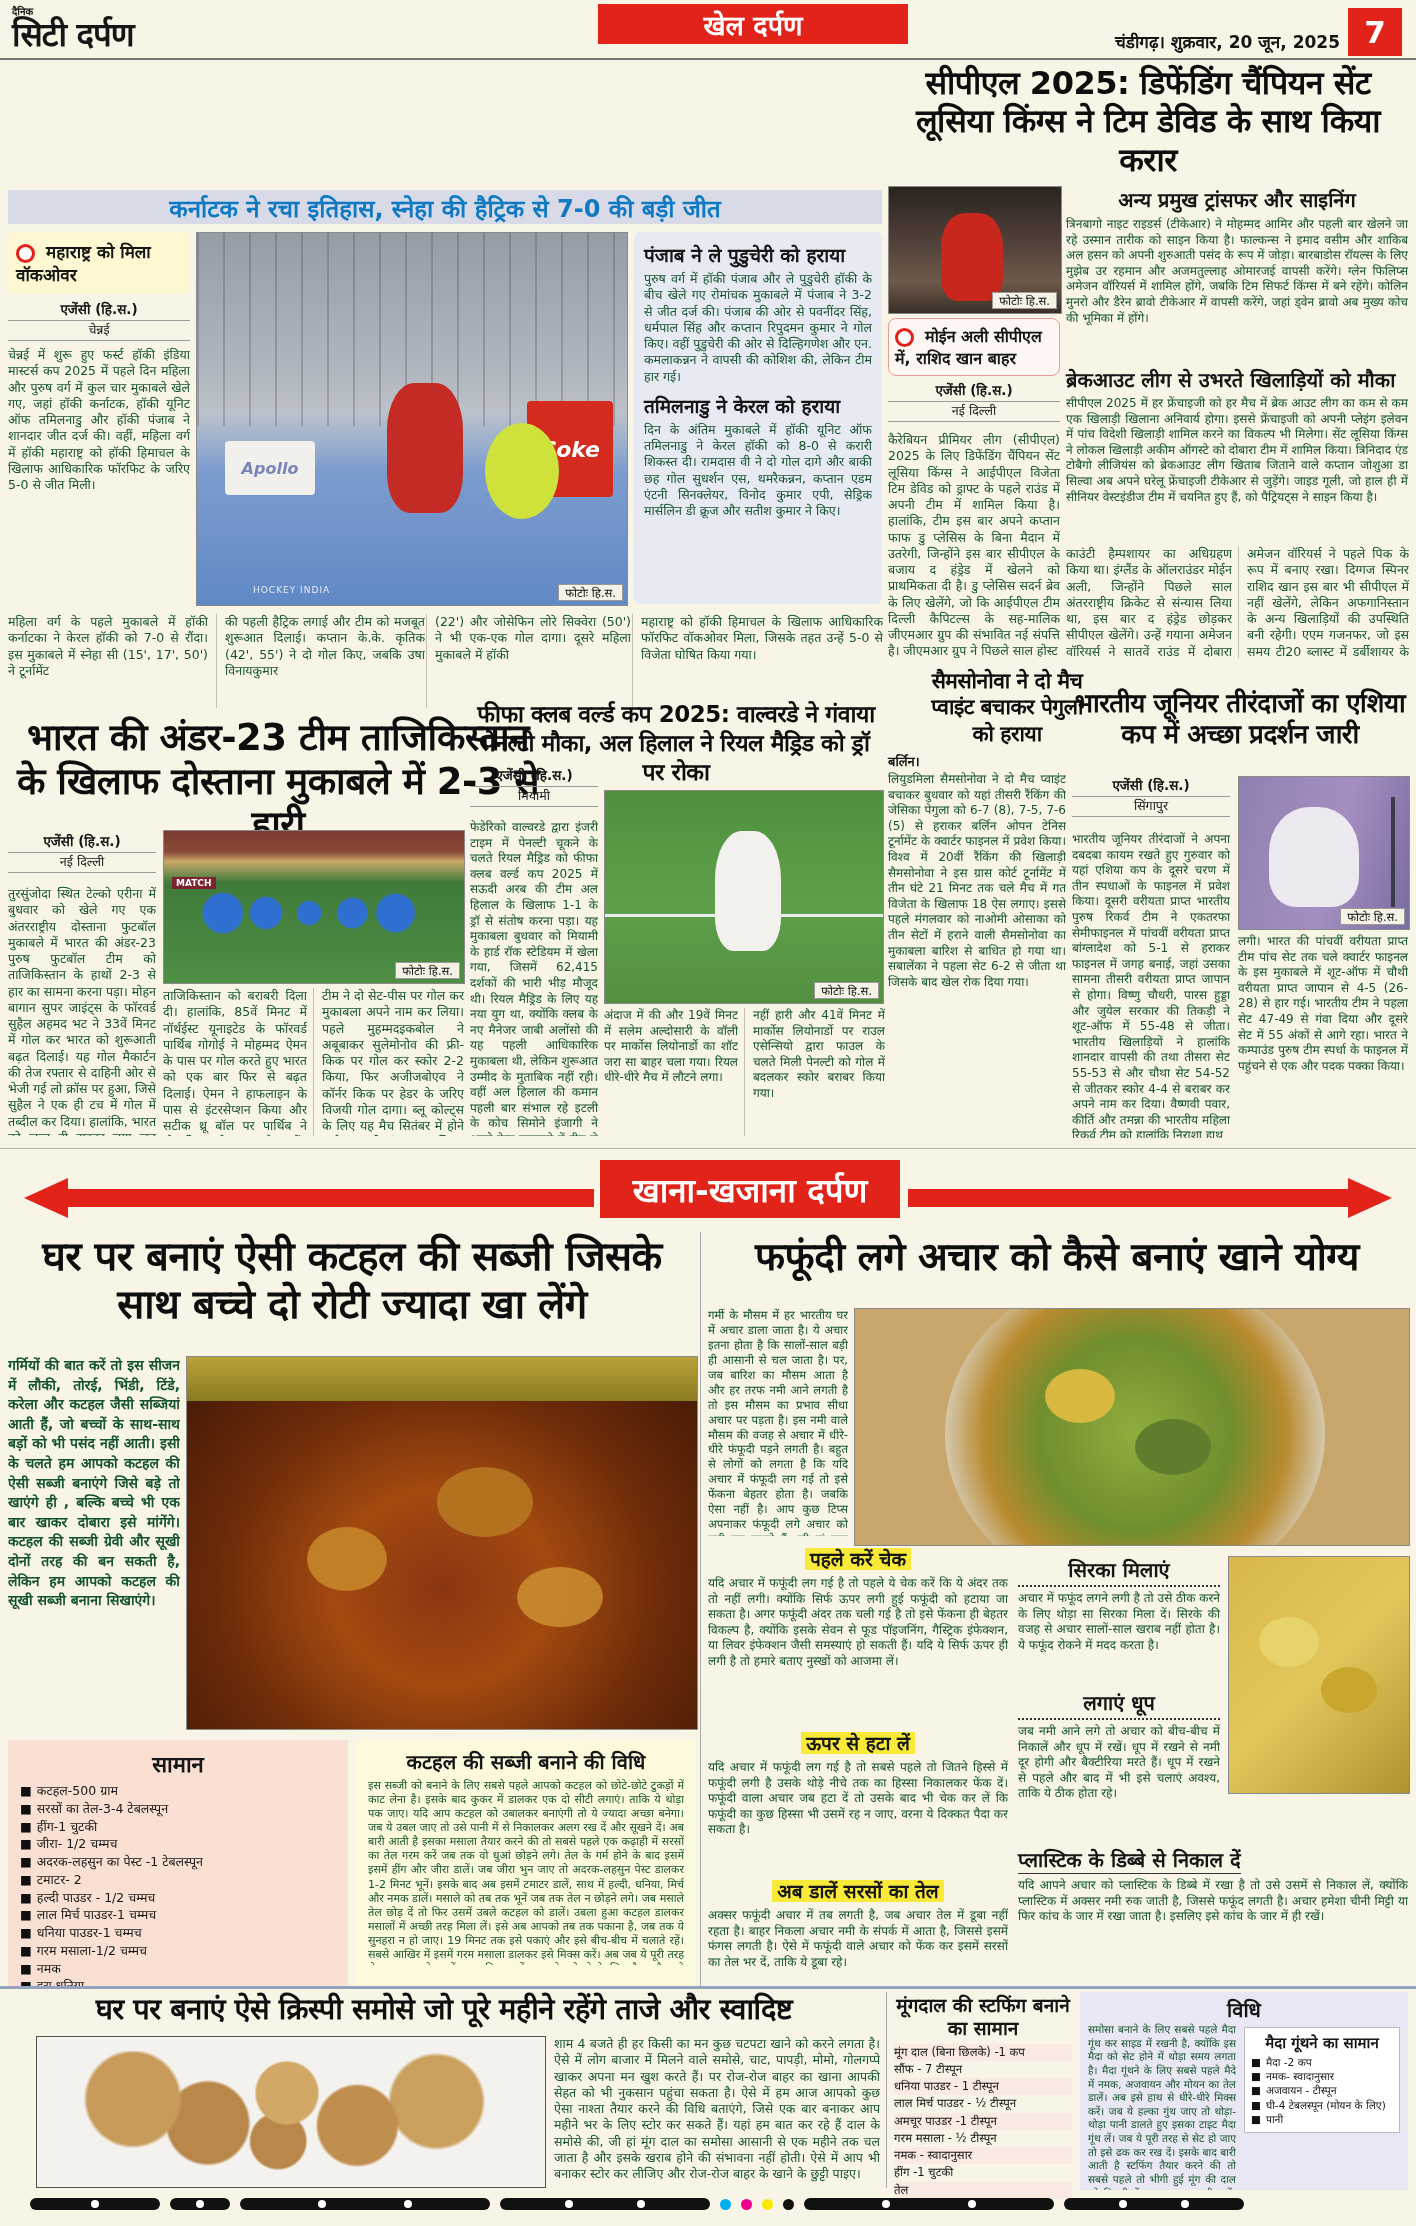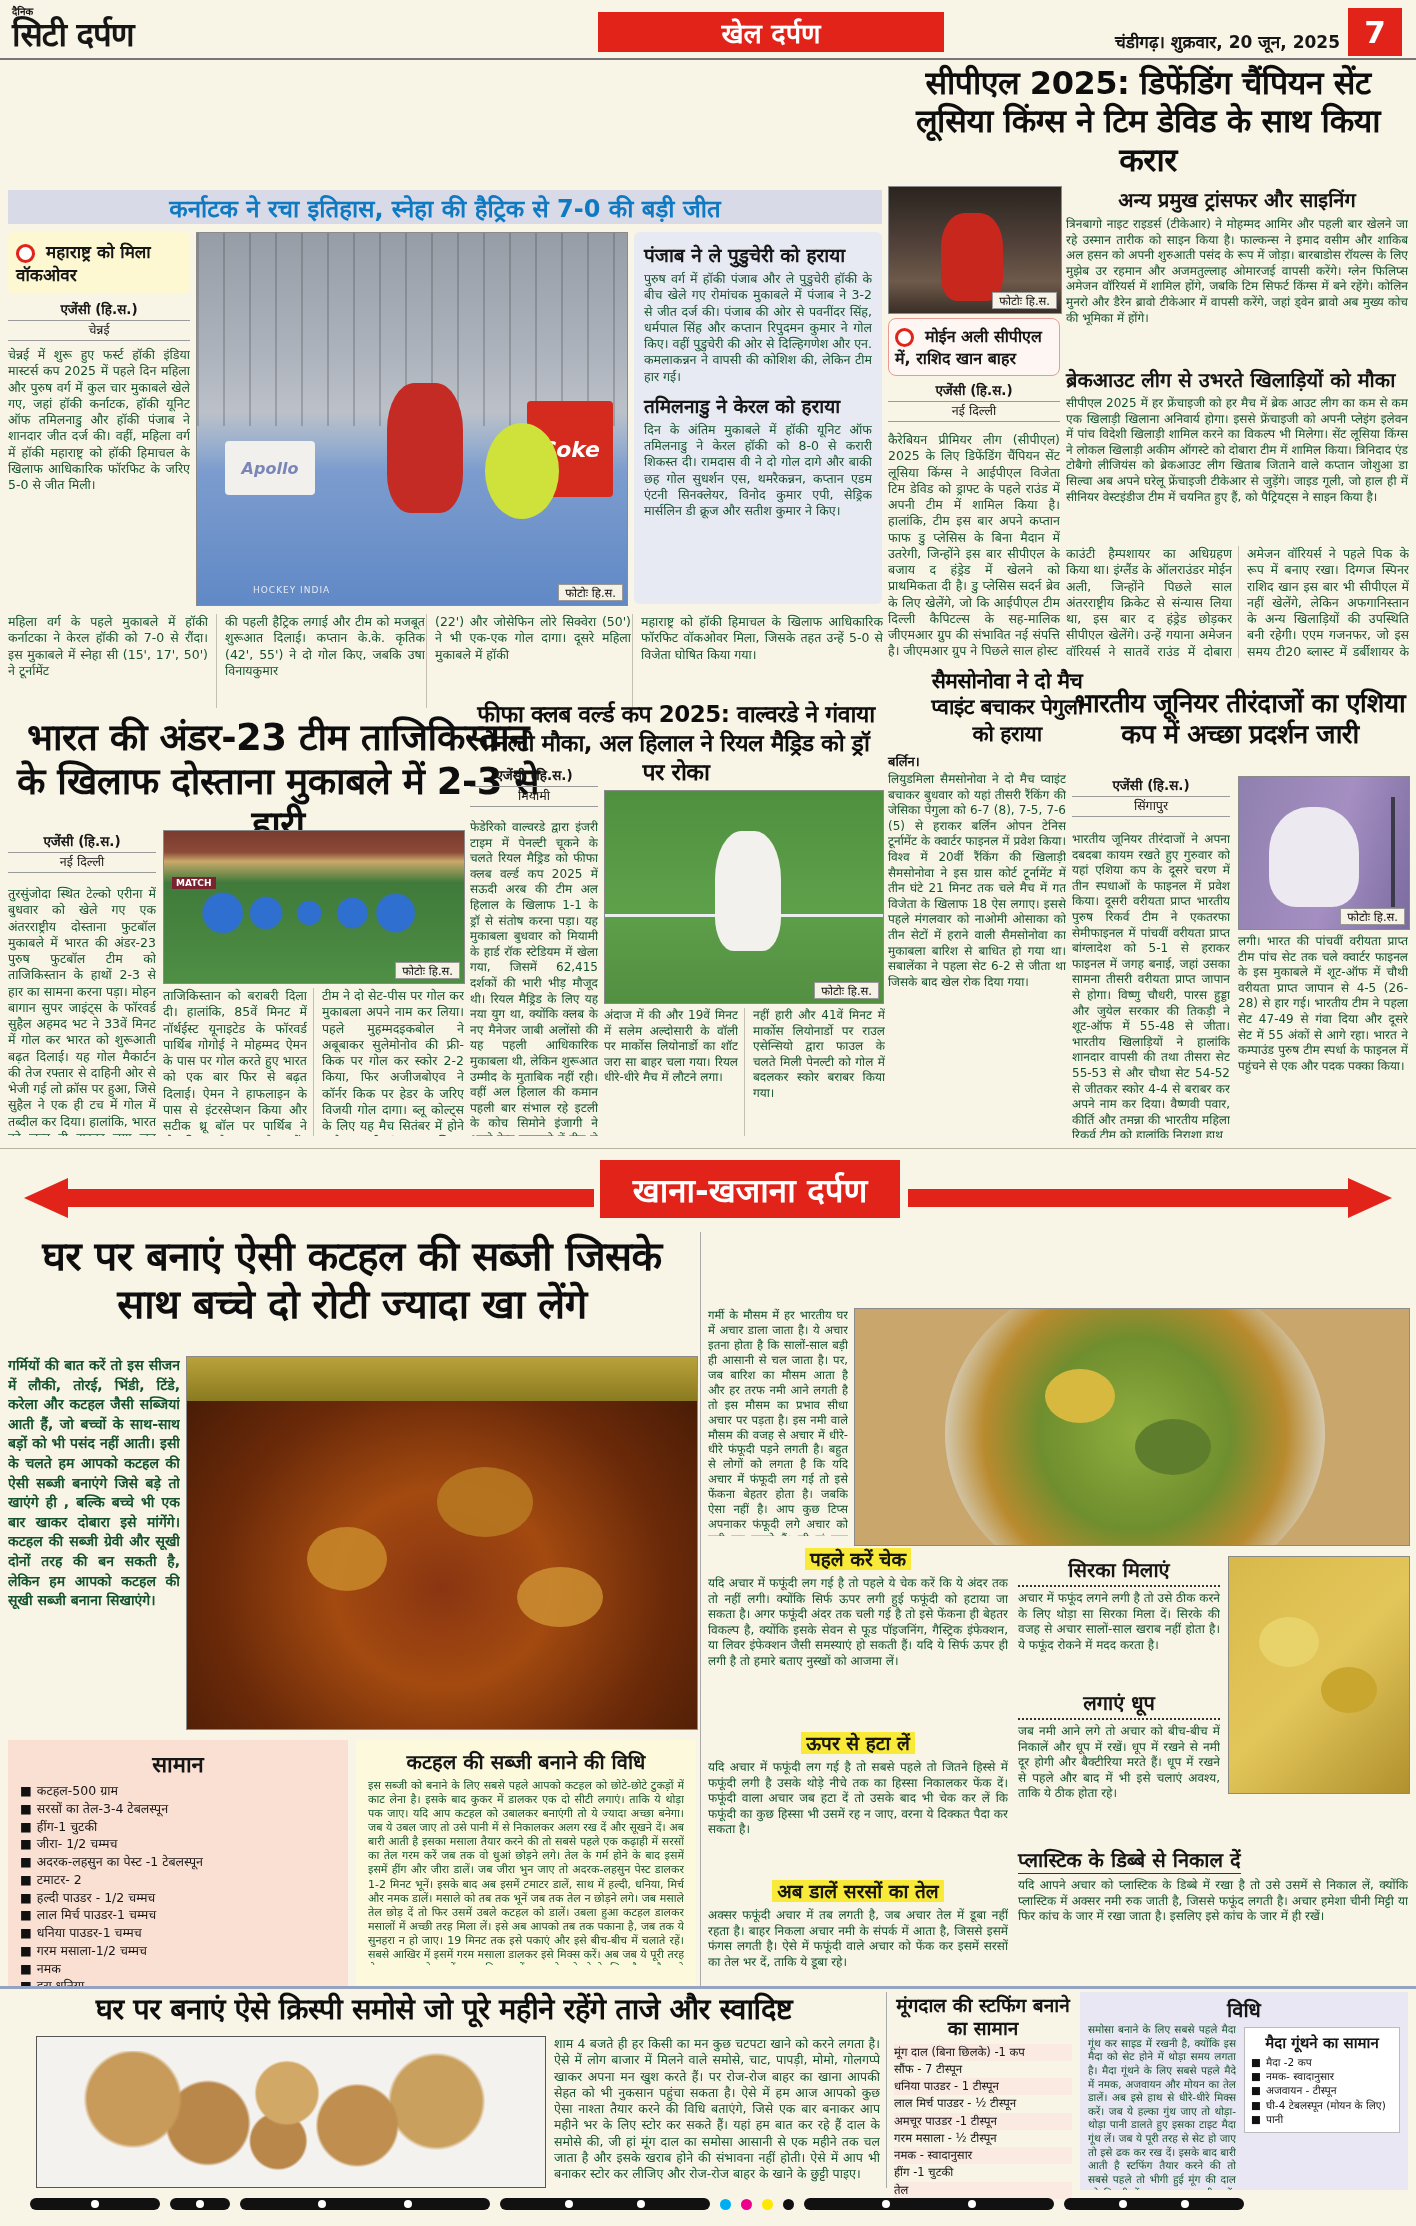--- a/index.html
+++ b/index.html
@@ -24,21 +24,21 @@
 </style>
 </head>
 <body>
 
 <div id="paper">
 
   <div class="abs" style="left:12px;top:4px;">
     <div style="font-size:10px;font-weight:700;">दैनिक</div>
     <div style="font-size:33px;font-weight:800;letter-spacing:-1px;line-height:1;">सिटी दर्पण</div>
   </div>
-  <div class="abs" style="left:598px;top:12px;width:346px;height:40px;background:#e2231a;display:flex;align-items:center;justify-content:center;">
+  <div class="abs" style="left:598px;top:4px;width:310px;height:40px;background:#e2231a;display:flex;align-items:center;justify-content:center;">
     <span style="color:#fff;font-size:27px;font-weight:800;">खेल दर्पण</span>
   </div>
   <div class="abs" style="left:1060px;top:30px;width:280px;text-align:right;font-size:17px;font-weight:700;">चंडीगढ़। शुक्रवार, 20 जून, 2025</div>
   <div class="abs" style="left:1348px;top:8px;width:54px;height:48px;background:#e2231a;display:flex;align-items:center;justify-content:center;">
     <span style="color:#fff;font-size:31px;font-weight:800;">7</span>
   </div>
   <div class="abs" style="left:0;top:58px;width:1416px;border-top:2px solid #777;"></div>
 
   <div class="abs" style="left:8px;top:190px;width:874px;height:34px;background:#d9dae7;display:flex;align-items:center;justify-content:center;">
     <span style="color:#0f7ac2;font-weight:800;font-size:24px;">कर्नाटक ने रचा इतिहास, स्नेहा की हैट्रिक से 7-0 की बड़ी जीत</span>
@@ -184,20 +184,21 @@
       <div><span class="sqb">■</span><span>हरा धनिया</span></div>
     </div>
   </div>
   <div class="abs" style="left:356px;top:1740px;width:340px;height:246px;background:#fcf9dc;padding:8px 12px;box-sizing:border-box;overflow:hidden;">
     <div style="font-size:20px;font-weight:800;text-align:center;">कटहल की सब्जी बनाने की विधि</div>
     <div class="body-txt" style="font-size:11px;line-height:1.28;margin-top:4px;height:186px;">इस सब्जी को बनाने के लिए सबसे पहले आपको कटहल को छोटे-छोटे टुकड़ों में काट लेना है। इसके बाद कुकर में डालकर एक दो सीटी लगाएं। ताकि ये थोड़ा पक जाए। यदि आप कटहल को उबालकर बनाएंगी तो ये ज्यादा अच्छा बनेगा। जब ये उबल जाए तो उसे पानी में से निकालकर अलग रख दें और सूखने दें। अब बारी आती है इसका मसाला तैयार करने की तो सबसे पहले एक कढ़ाही में सरसों का तेल गरम करें जब तक वो धुआं छोड़ने लगे। तेल के गर्म होने के बाद इसमें इसमें हींग और जीरा डालें। जब जीरा भुन जाए तो अदरक-लहसुन पेस्ट डालकर 1-2 मिनट भूनें। इसके बाद अब इसमें टमाटर डालें, साथ में हल्दी, धनिया, मिर्च और नमक डालें। मसाले को तब तक भूनें जब तक तेल न छोड़ने लगे। जब मसाले तेल छोड़ दें तो फिर उसमें उबले कटहल को डालें। उबला हुआ कटहल डालकर मसालों में अच्छी तरह मिला लें। इसे अब आपको तब तक पकाना है, जब तक ये सुनहरा न हो जाए। 19 मिनट तक इसे पकाएं और इसे बीच-बीच में चलाते रहें। सबसे आखिर में इसमें गरम मसाला डालकर इसे मिक्स करें। अब जब ये पूरी तरह से पक जाए तो इसमें हरा धनिया डालें। अब ये परोसने के लिए तैयार है। इसे रोटी, पराठा और चावल के साथ परोसा जा सकता है।</div>
   </div>
 
   <div class="abs" style="left:700px;top:1232px;height:754px;border-left:1px solid #aaa;"></div>
 
+  <div class="abs hl" style="left:706px;top:1236px;width:702px;font-size:39px;line-height:1.1;">फफूंदी लगे अचार को कैसे बनाएं खाने योग्य</div>
   <div class="abs body-txt" style="left:708px;top:1308px;width:140px;height:228px;font-size:11.5px;">गर्मी के मौसम में हर भारतीय घर में अचार डाला जाता है। ये अचार इतना होता है कि सालों-साल बड़ी ही आसानी से चल जाता है। पर, जब बारिश का मौसम आता है और हर तरफ नमी आने लगती है तो इस मौसम का प्रभाव सीधा अचार पर पड़ता है। इस नमी वाले मौसम की वजह से अचार में धीरे-धीरे फंफूदी पड़ने लगती है। बहुत से लोगों को लगता है कि यदि अचार में फंफूदी लग गई तो इसे फेंकना बेहतर होता है। जबकि ऐसा नहीं है। आप कुछ टिप्स अपनाकर फंफूदी लगे अचार को सही कर सकते हैं। जी हां कुछ ऐसी आसान टिप्स होती हैं, जिनको आजमाकर आप फंफूदी लगे अचार को भी दोबारा खाने के योग्य बना सकते हैं।</div>
   <div class="photo" style="left:854px;top:1308px;width:554px;height:236px;background:#c9a66b;">
     <div class="blob" style="left:90px;top:-40px;width:380px;height:330px;background:radial-gradient(circle,#8fae3e 0%,#6f8e2e 38%,#b98a2e 60%,#d9d2c2 78%,#bfb7a5 100%);"></div>
     <div class="blob" style="left:190px;top:60px;width:70px;height:54px;background:#d7b93f;"></div>
     <div class="blob" style="left:280px;top:110px;width:76px;height:56px;background:#5e7e2e;"></div>
   </div>
 
   <div class="abs" style="left:708px;top:1546px;width:300px;">
     <div style="text-align:center;"><span class="tip-h">पहले करें चेक</span></div>
     <div class="body-txt" style="margin-top:4px;height:148px;font-size:12px;">यदि अचार में फफूंदी लग गई है तो पहले ये चेक करें कि ये अंदर तक तो नहीं लगी। क्योंकि सिर्फ ऊपर लगी हुई फफूंदी को हटाया जा सकता है। अगर फफूंदी अंदर तक चली गई है तो इसे फेंकना ही बेहतर विकल्प है, क्योंकि इसके सेवन से फूड पॉइजनिंग, गैस्ट्रिक इंफेक्शन, या लिवर इंफेक्शन जैसी समस्याएं हो सकती हैं। यदि ये सिर्फ ऊपर ही लगी है तो हमारे बताए नुस्खों को आजमा लें।</div>

